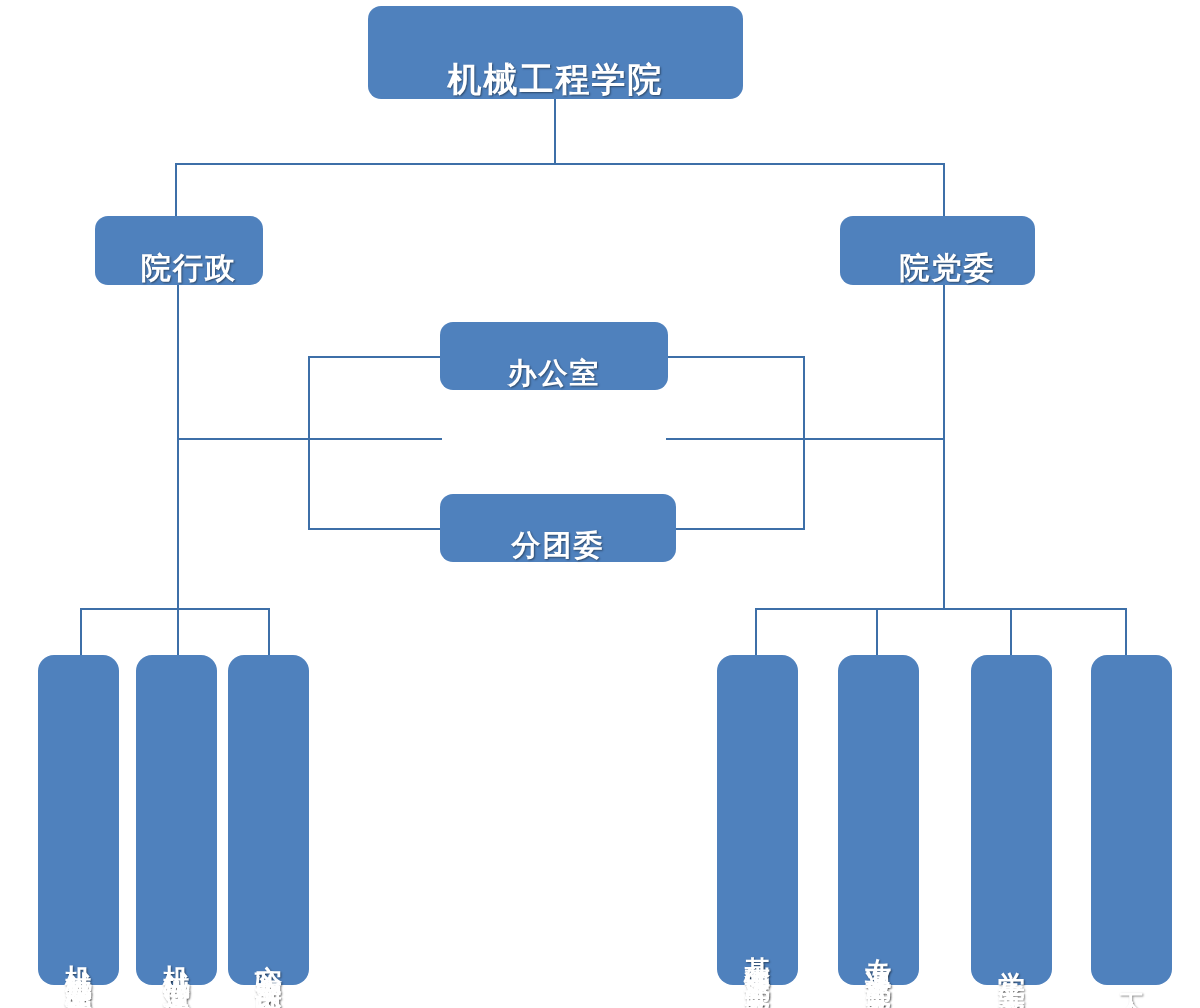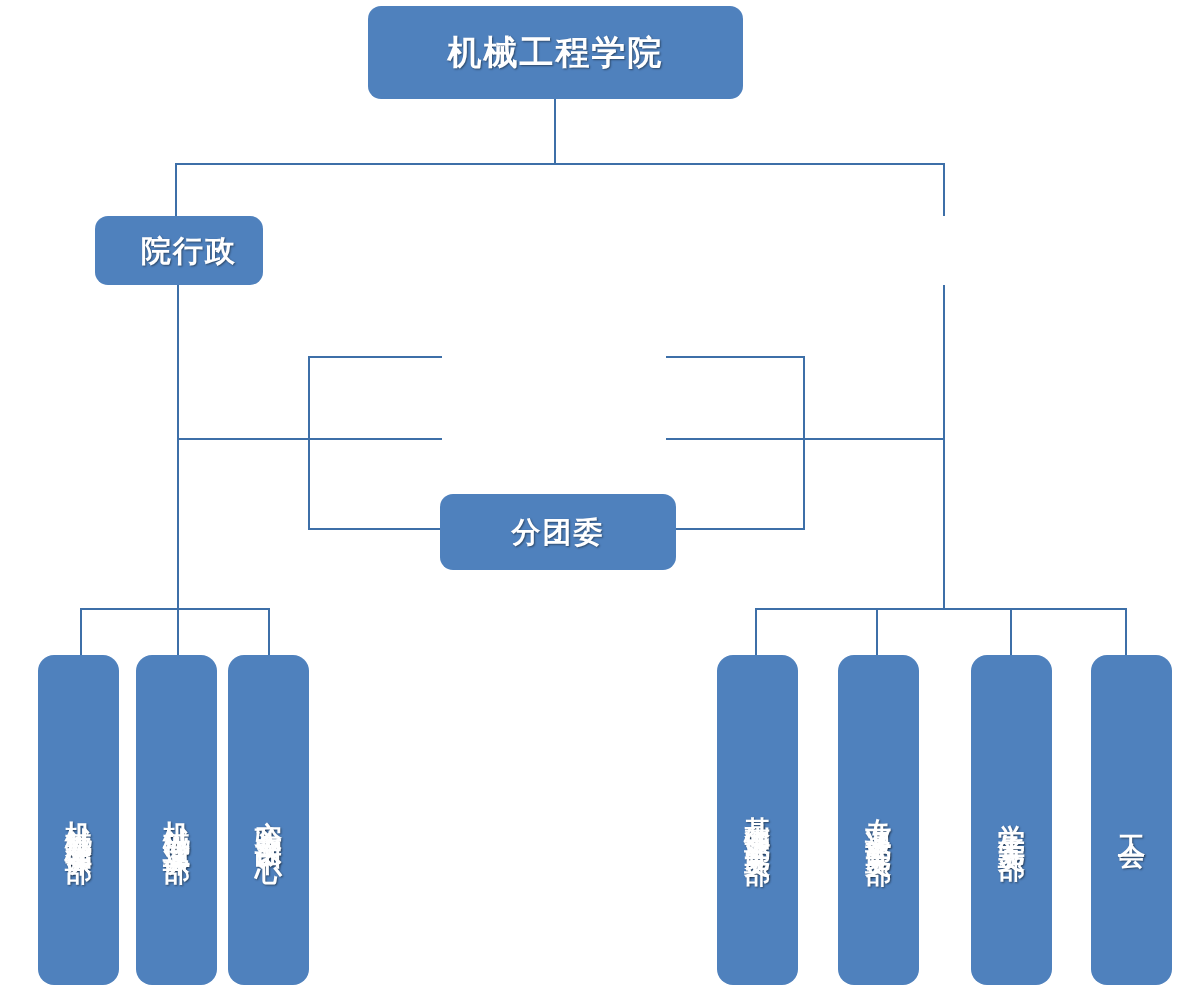--- a/index.html
+++ b/index.html
@@ -26,21 +26,21 @@
   .connector.h { height: 2px; }
   .connector.v { width: 2px; }
 
   
   .node {
     position: absolute;
     background: #4f81bd;
     border-radius: 13px;
     box-sizing: border-box;
     display: flex;
-    align-items: center;
+    align-items: flex-end;
     justify-content: center;
     color: #ffffff;
     text-shadow: 1px 1px 2px rgba(0,0,0,0.45);
     letter-spacing: 2px;
     line-height: 1.18;
     user-select: none;
   }
   .node .label {
     display: block;
     text-align: center;
@@ -111,24 +111,30 @@
   <div class="connector v" style="left:1125px; top:608px; height:49px;"></div>
 
   <div class="node horiz t-root" style="left:368px; top:6px; width:375px; height:93px;">
     <span class="label">机械工程学院</span>
   </div>
 
   <div class="node horiz t-l2" style="left:95px; top:216px; width:168px; height:69px;">
     <span class="label">院行政</span>
   </div>
 
+  <div class="node horiz t-l2" style="left:840px; top:216px; width:195px; height:69px;">
+    <span class="label">院党委</span>
+  </div>
+
+  <div class="node horiz t-mid" style="left:440px; top:322px; width:228px; height:68px;">
+    <span class="label">办公室</span>
+  </div>
 
 
-
-  <div class="node horiz t-mid" style="left:440px; top:494px; width:236px; height:76px;">
+  <div class="node horiz t-mid" style="left:440px; top:494px; width:236px; height:68px;">
     <span class="label">分团委</span>
   </div>
 
   <div class="node vert t-leaf" style="left:38px; top:655px; width:81px; height:330px;">
     <span class="label">机械基础课部</span>
   </div>
 
   <div class="node vert t-leaf" style="left:136px; top:655px; width:81px; height:330px;">
     <span class="label">机械专业课部</span>
   </div>

